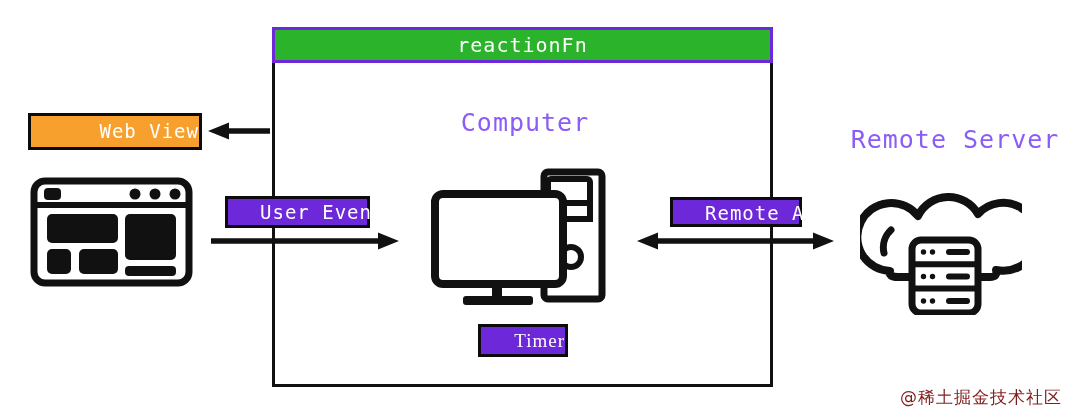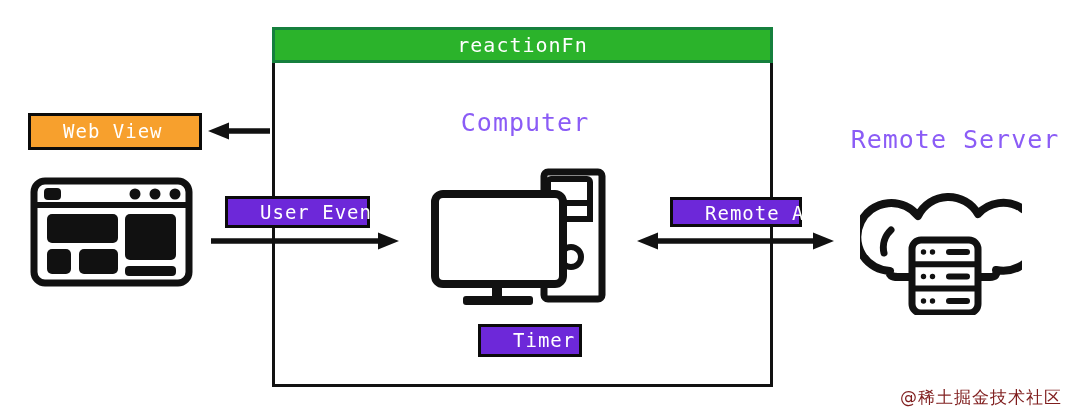--- a/index.html
+++ b/index.html
@@ -8,32 +8,32 @@
     font-family:"DejaVu Sans Mono","Liberation Mono",monospace;
   }
   .abs{position:absolute;}
   
   #reaction-box{
     left:272px;top:27px;width:501px;height:360px;
     border:3px solid #111111;box-sizing:border-box;background:#ffffff;
   }
   #reaction-header{
     position:absolute;left:-3px;top:-3px;width:501px;height:36px;
-    background:#2bb32b;border:3px solid #15803d;box-sizing:border-box;
+    background:#2bb32b;border:3px solid #6d28d9;box-sizing:border-box;
     color:#ffffff;font-size:20px;line-height:30px;text-align:center;
     letter-spacing:1px;
   }
   
   .node-title{
     color:#8b5cf6;font-size:25px;letter-spacing:1px;text-align:center;white-space:nowrap;
   }
   
   .chip{
     box-sizing:border-box;border:3px solid #0b0b0b;color:#ffffff;
-    font-size:19px;text-align:left;letter-spacing:1px;white-space:nowrap;padding-left:32px;
+    font-size:19px;text-align:right;letter-spacing:1px;white-space:nowrap;padding-left:32px;
   }
   .chip.blue{background:#6d28d9;}
   .chip.orange{background:#f7a02d;}
   svg{display:block;}
   .ink{stroke:#111111;}
   #watermark{
     left:0;top:386px;width:1062px;text-align:right;
     color:#7f1d1d;font-size:17px;letter-spacing:1px;
     font-family:"DejaVu Sans","Liberation Sans",sans-serif;
   }
@@ -54,21 +54,21 @@
   <svg class="abs" style="left:430px;top:166px;" width="178" height="140" viewBox="0 0 178 140">
     <rect x="114" y="6" width="58" height="127" rx="4" fill="#ffffff" class="ink" stroke-width="7"></rect>
     <rect x="118" y="13" width="42" height="24" rx="3" fill="#ffffff" class="ink" stroke-width="6"></rect>
     <rect x="118" y="37" width="42" height="16" fill="#ffffff" class="ink" stroke-width="6"></rect>
     <circle cx="141" cy="91" r="10" fill="#ffffff" class="ink" stroke-width="6"></circle>
     <rect x="5" y="28" width="128" height="90" rx="8" fill="#ffffff" class="ink" stroke-width="8"></rect>
     <rect x="62" y="116" width="10" height="17" fill="#111111"></rect>
     <rect x="33" y="130" width="70" height="9" rx="3" fill="#111111"></rect>
   </svg>
 
-  <div class="abs chip blue" style="left:478px;top:324px;width:104px;height:33px;line-height:27px;">Timer</div>
+  <div class="abs chip blue" style="left:478px;top:324px;width:90px;height:33px;line-height:27px;font-family:Liberation Serif, serif;">Timer</div>
 
   <div class="abs chip orange" style="left:28px;top:113px;width:174px;height:37px;line-height:31px;">Web View</div>
 
   <svg class="abs" style="left:208px;top:122px;" width="62" height="18">
     <line x1="18" y1="9" x2="62" y2="9" class="ink" stroke-width="5.5"></line>
     <polygon points="0,9 21,0.5 21,17.5" fill="#111111"></polygon>
   </svg>
 
   <svg class="abs" style="left:30px;top:177px;" width="163" height="110" viewBox="0 0 163 110">
     <rect x="4" y="4" width="155" height="102" rx="11" fill="#ffffff" class="ink" stroke-width="7"></rect>

